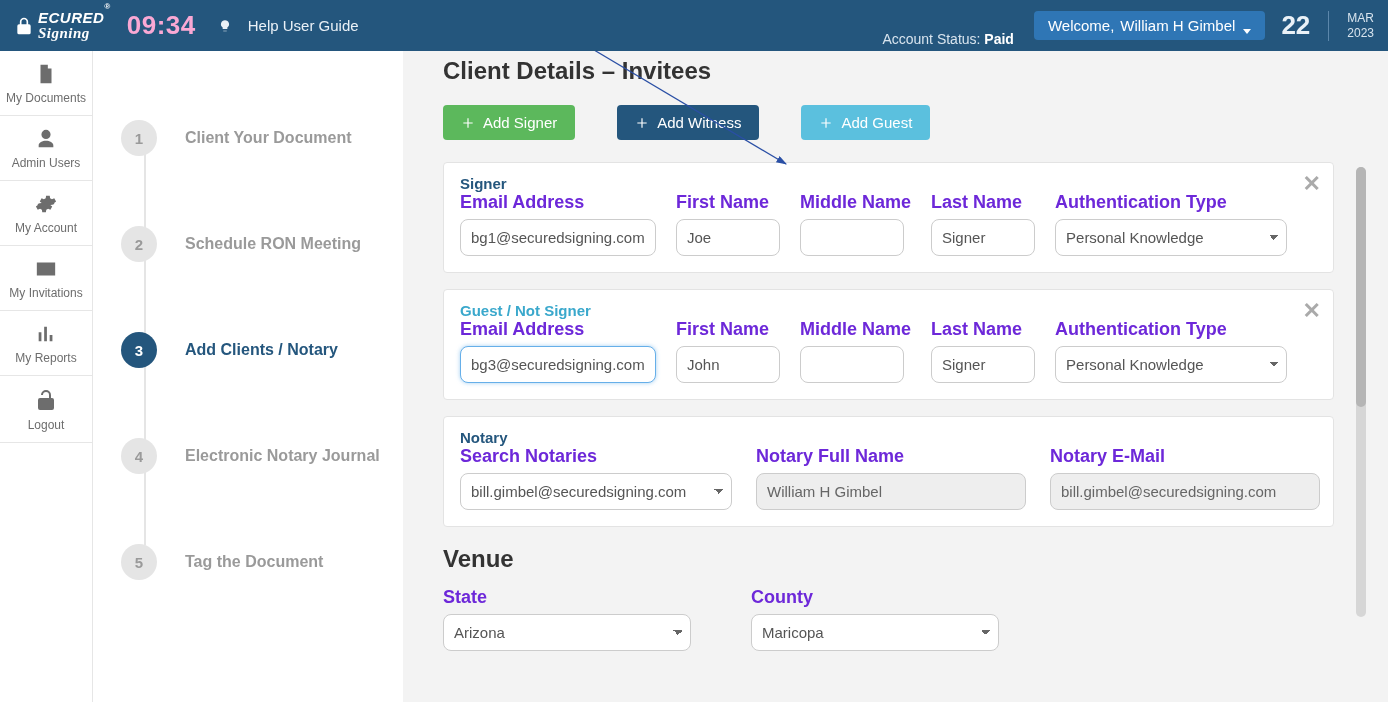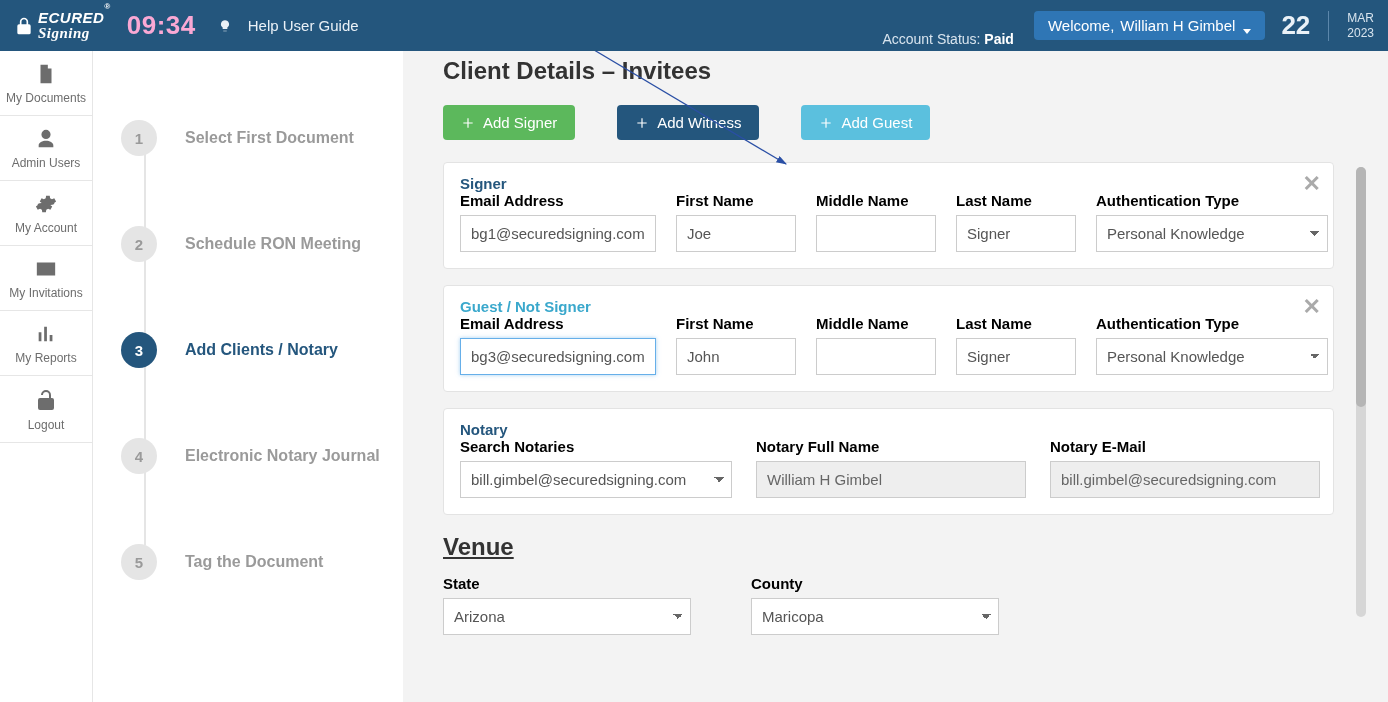--- a/index.html
+++ b/index.html
@@ -84,39 +84,39 @@
     border:1px solid #e3e3e3; border-radius:4px; background:#fff; padding:12px 16px 16px; margin-bottom:16px;
     position:relative;
   }
   .card-heading { font-size:15px; font-weight:700; color:#24567d; margin-bottom:0;}
   .card-heading.cyan { color:#3aa8cc; }
   .card .close-x {
     position:absolute; top:8px; right:12px; cursor:pointer; color:#aaa; font-size:22px; font-weight:700;
   }
   .field-row { display:flex; gap:20px; align-items:flex-end; }
   .field { display:flex; flex-direction:column; }
-  .field label { font-size:15px; font-weight:700; color:#000000; margin-bottom:6px;}
+  .field label { font-size:18px; font-weight:700; color:#6d28d9; margin-bottom:6px;}
   .field input, .field select {
-    height:37px; border:1px solid #ccc; border-radius:0; padding:0 10px; font-size:15px; color:#555;
+    height:37px; border:1px solid #ccc; border-radius:8px; padding:0 10px; font-size:15px; color:#555;
     background:#fff;
   }
   .field input.focused { border-color:#66afe9; box-shadow:0 0 4px rgba(102,175,233,.6);}
   .field input[readonly] { background:#eee; color:#666;}
   .field select { appearance:none; background-image:linear-gradient(45deg,transparent 50%,#666 50%),linear-gradient(135deg,#666 50%,transparent 50%); background-position:right 12px center,right 7px center; background-size:5px 5px,5px 5px; background-repeat:no-repeat; padding-right:28px;}
   
   .w-email { width:196px;}
-  .w-name  { width:120px;}
+  .w-name  { width:104px;}
   .w-auth  { width:232px;}
   
   .notary-row { display:flex; gap:24px; }
   .notary-row .field:nth-child(1) select{ width:272px;}
   .notary-row .field:nth-child(2) input{ width:270px;}
   .notary-row .field:nth-child(3) input{ width:270px;}
   
-  h2.venue-title { font-size:24px; font-weight:700; color:#333; margin:18px 0 14px;text-decoration:underline;}
+  h2.venue-title { font-size:24px; font-weight:700; color:#333; margin:18px 0 14px;}
   .venue-row { display:flex; gap:60px; }
   .venue-row .field label { font-weight:700; }
   .venue-row select { width:248px; }
   
   
   .arrow-svg { position:absolute; left:0; top:0; pointer-events:none; z-index:4;}
   
   
   .fake-scroll { position:absolute; right:22px; top:116px; width:10px; height:450px; background:#d6d6d6; border-radius:5px;}
   .fake-scroll .thumb { position:absolute; top:0; width:10px; height:240px; background:#b5b5b5; border-radius:5px;}
@@ -210,21 +210,21 @@
         </svg>
       <div>Logout</div>
     </div>
   </div>
 
   <div class="content">
 
     <div class="stepper">
       <div class="step">
         <div class="num">1</div>
-        <div class="lbl">Select First Document</div>
+        <div class="lbl">Client Your Document</div>
       </div>
       <div class="step">
         <div class="num">2</div>
         <div class="lbl">Schedule RON Meeting</div>
       </div>
       <div class="step active">
         <div class="num">3</div>
         <div class="lbl">Add Clients / Notary</div>
       </div>
       <div class="step">

